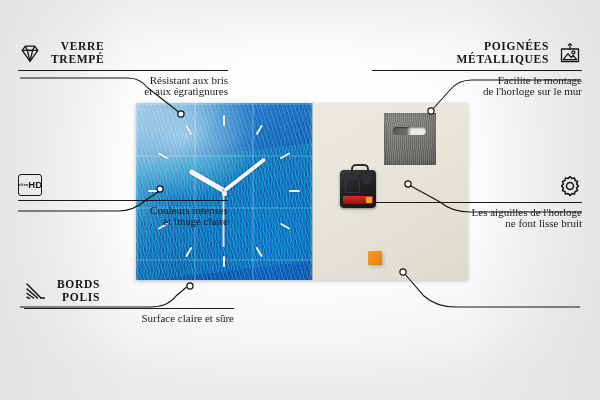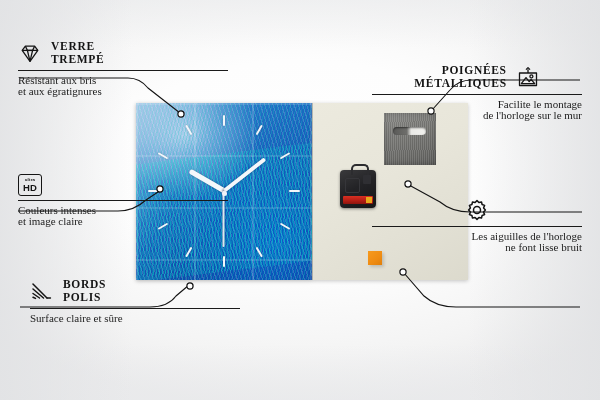--- a/index.html
+++ b/index.html
@@ -205,29 +205,29 @@
     z-index: 3;
     pointer-events: none;
   }
 
   
   .callout {
     position: absolute;
     z-index: 4;
     width: 210px;
   }
-  .callout.left  { text-align: left;  }
+  .callout.left  { text-align: right;  }
   .callout.right { text-align: right; }
 
   .callout .head {
     display: flex;
     align-items: center;
     gap: 9px;
   }
-  .callout.right .head { justify-content: center; margin-top: 24px; }
+  .callout.right .head { justify-content: flex-end; }
   .callout.left  .head { justify-content: flex-start; }
 
   .callout .title {
     font-family: "Liberation Serif", serif;
     font-weight: bold;
     font-size: 11.5px;
     letter-spacing: 0.7px;
     line-height: 13px;
     color: #141414;
     text-transform: uppercase;
@@ -253,21 +253,21 @@
     display: block;
   }
   .icon svg { display: block; width: 24px; height: 24px; }
 
   .hd-box {
     width: 22px; height: 20px;
     flex: 0 0 22px;
     border: 1.4px solid #151515;
     border-radius: 3px;
     display: flex;
-    flex-direction: column;
+    flex-direction: row;
     align-items: center;
     justify-content: center;
     line-height: 1;
   }
   .hd-box .ultra {
     font-family: "Liberation Sans", sans-serif;
     font-size: 4.4px;
     font-weight: bold;
     letter-spacing: 0.2px;
     color: #151515;
@@ -379,21 +379,21 @@
       <span class="hd-box">
         <span class="ultra">ultra</span>
         <span class="hd">HD</span>
       </span>
     </div>
     <div class="rule"></div>
     <div class="desc">Couleurs intenses
 et image claire</div>
   </div>
 
-  <div class="callout left" style="left:30px; top:278px;">
+  <div class="callout left" style="left:24px; top:278px;">
     <div class="head">
       <span class="icon">
         <svg viewBox="0 0 24 24">
           <g fill="none" stroke="#141414" stroke-linecap="round">
             <path d="M3,5 L17,19" stroke-width="1.5"></path>
             <path d="M3,10 L13.5,19" stroke-width="1.5"></path>
             <path d="M3,14.5 L9.5,19" stroke-width="1.5"></path>
             <path d="M3,18.2 L5.5,19.4" stroke-width="1.5"></path>
             <path d="M17,19 L20.5,19" stroke-width="1.3"></path>
           </g>

